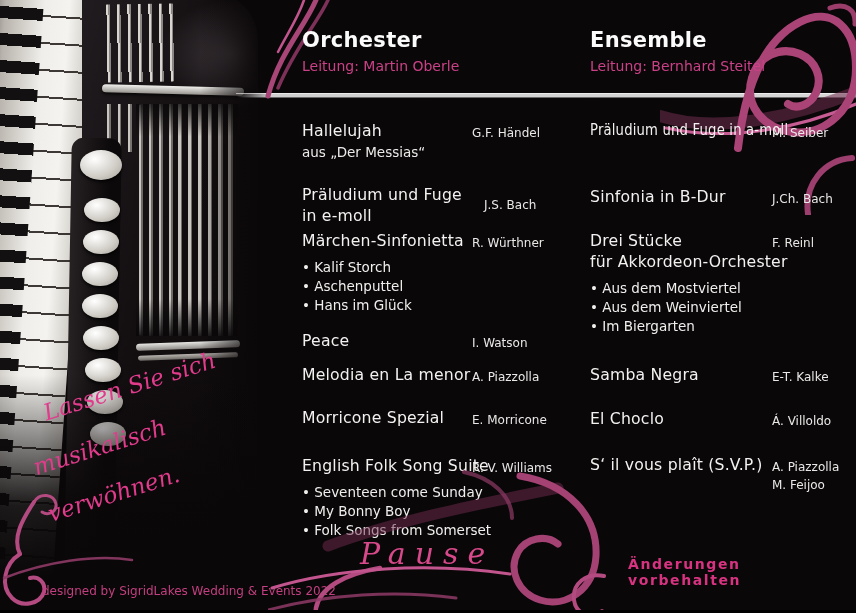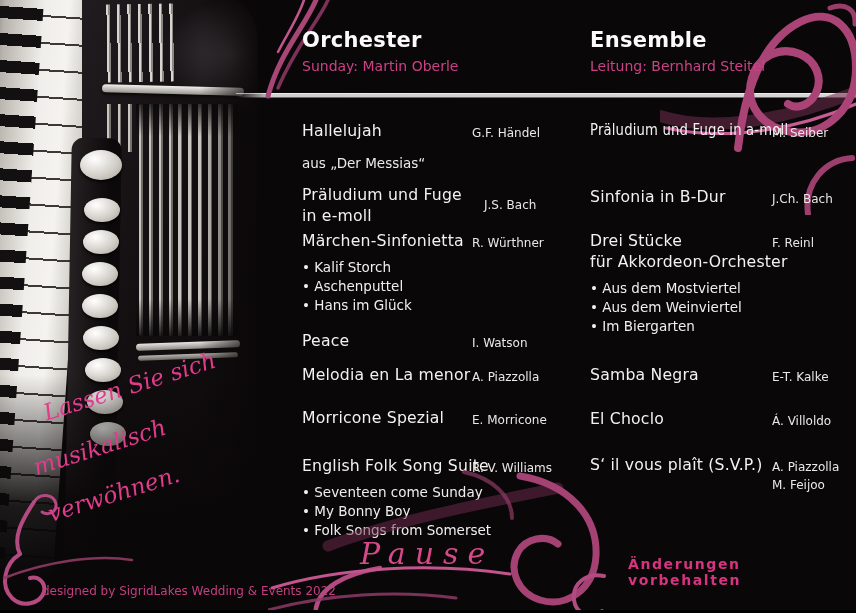--- a/index.html
+++ b/index.html
@@ -49,21 +49,21 @@
 
   
   .col{position:absolute;top:0;width:256px;height:613px;}
   #col0{left:302px;} #col1{left:590px;}
   .h-title{position:absolute;top:28px;left:0;font-size:21px;font-weight:bold;color:#fbfbfb;letter-spacing:.3px;}
   .h-leader{position:absolute;top:58px;left:0;font-size:14px;color:#cb4187;}
   .piece{position:absolute;left:0;right:0;}
   .p-title{font-size:16.5px;line-height:21px;color:#f3f2f0;letter-spacing:.2px;
         transform:scaleX(.95);transform-origin:left top;white-space:nowrap;}
   .p-title.condensed{font-size:15px;transform:scaleX(.88);}
-  .p-note{font-size:13.5px;color:#ecebe9;margin-top:14px;}
+  .p-note{font-size:13.5px;color:#ecebe9;margin-top:3px;}
   .p-bullets{margin-top:7px;font-size:13.5px;line-height:19px;color:#f0efed;}
   .p-comp{position:absolute;top:4px;font-size:12px;line-height:18px;color:#e9e8e6;width:90px;}
 
   
   #pause{position:absolute;left:360px;top:536px;font-family:"DejaVu Serif","Liberation Serif",serif;
         font-style:italic;font-size:30px;letter-spacing:9px;color:#d7498a;}
   #footnote{position:absolute;left:628px;top:556px;font-size:14px;font-weight:bold;
         letter-spacing:1.6px;word-spacing:10px;color:#d83381;}
   #tagline{position:absolute;left:12px;top:398px;width:270px;transform:rotate(-17.5deg);
         transform-origin:left top;font-family:"DejaVu Serif","Liberation Serif",serif;
@@ -113,21 +113,21 @@
   <svg class="orn" style="left:660px;top:0;width:196px;height:215px" viewBox="0 0 196 215">
     <path d="M0,116 C50,132 120,122 196,92" stroke="#6f2b4e" stroke-width="12" opacity=".55"></path>
     <path d="M6,128 C70,142 140,128 196,104" stroke="#c75b93" stroke-width="3"></path>
     <path d="M78,148 C84,96 100,42 140,22 C172,6 196,28 196,68 C196,108 166,136 132,132 C102,128 84,104 92,78 C98,56 120,46 140,54 C156,61 163,78 156,93 C150,105 137,110 128,104" stroke="#aa4477" stroke-width="8"></path>
     <path d="M148,214 C144,184 164,160 192,158" stroke="#9c3f6e" stroke-width="6"></path>
     <path d="M170,8 C186,2 196,10 195,24" stroke="#aa4477" stroke-width="5" opacity=".9"></path>
   </svg>
 
   <div class="col" id="col0">
     <div class="h-title">Orchester</div>
-    <div class="h-leader">Sunday: Martin Oberle</div>
+    <div class="h-leader">Leitung: Martin Oberle</div>
     <div class="pieces">
         <div class="piece" style="top: 120px;">
           <div class="p-title">
             <div>Hallelujah</div>
           </div>
           <div class="p-note">aus „Der Messias“</div>
           <div class="p-comp" style="left: 170px;">
             <div>G.F. Händel</div>
           </div>
         </div>

